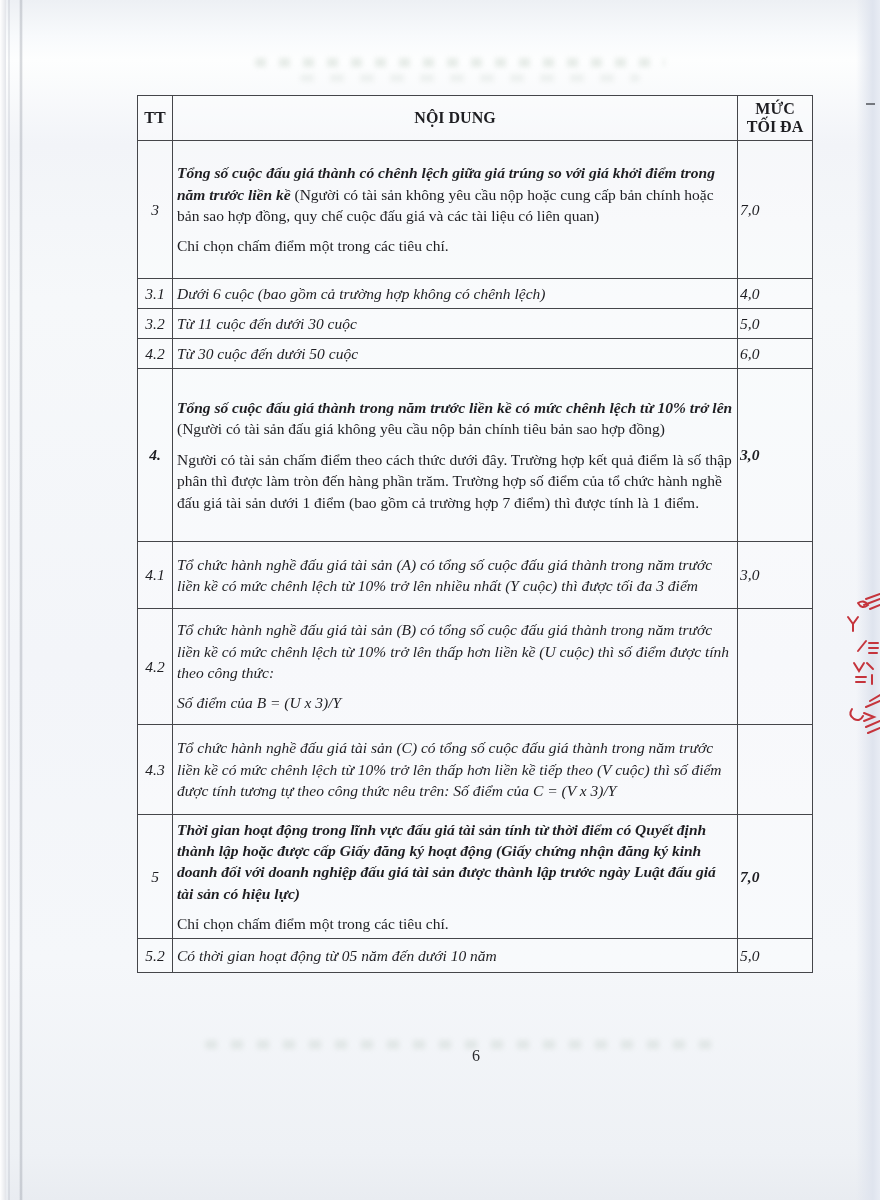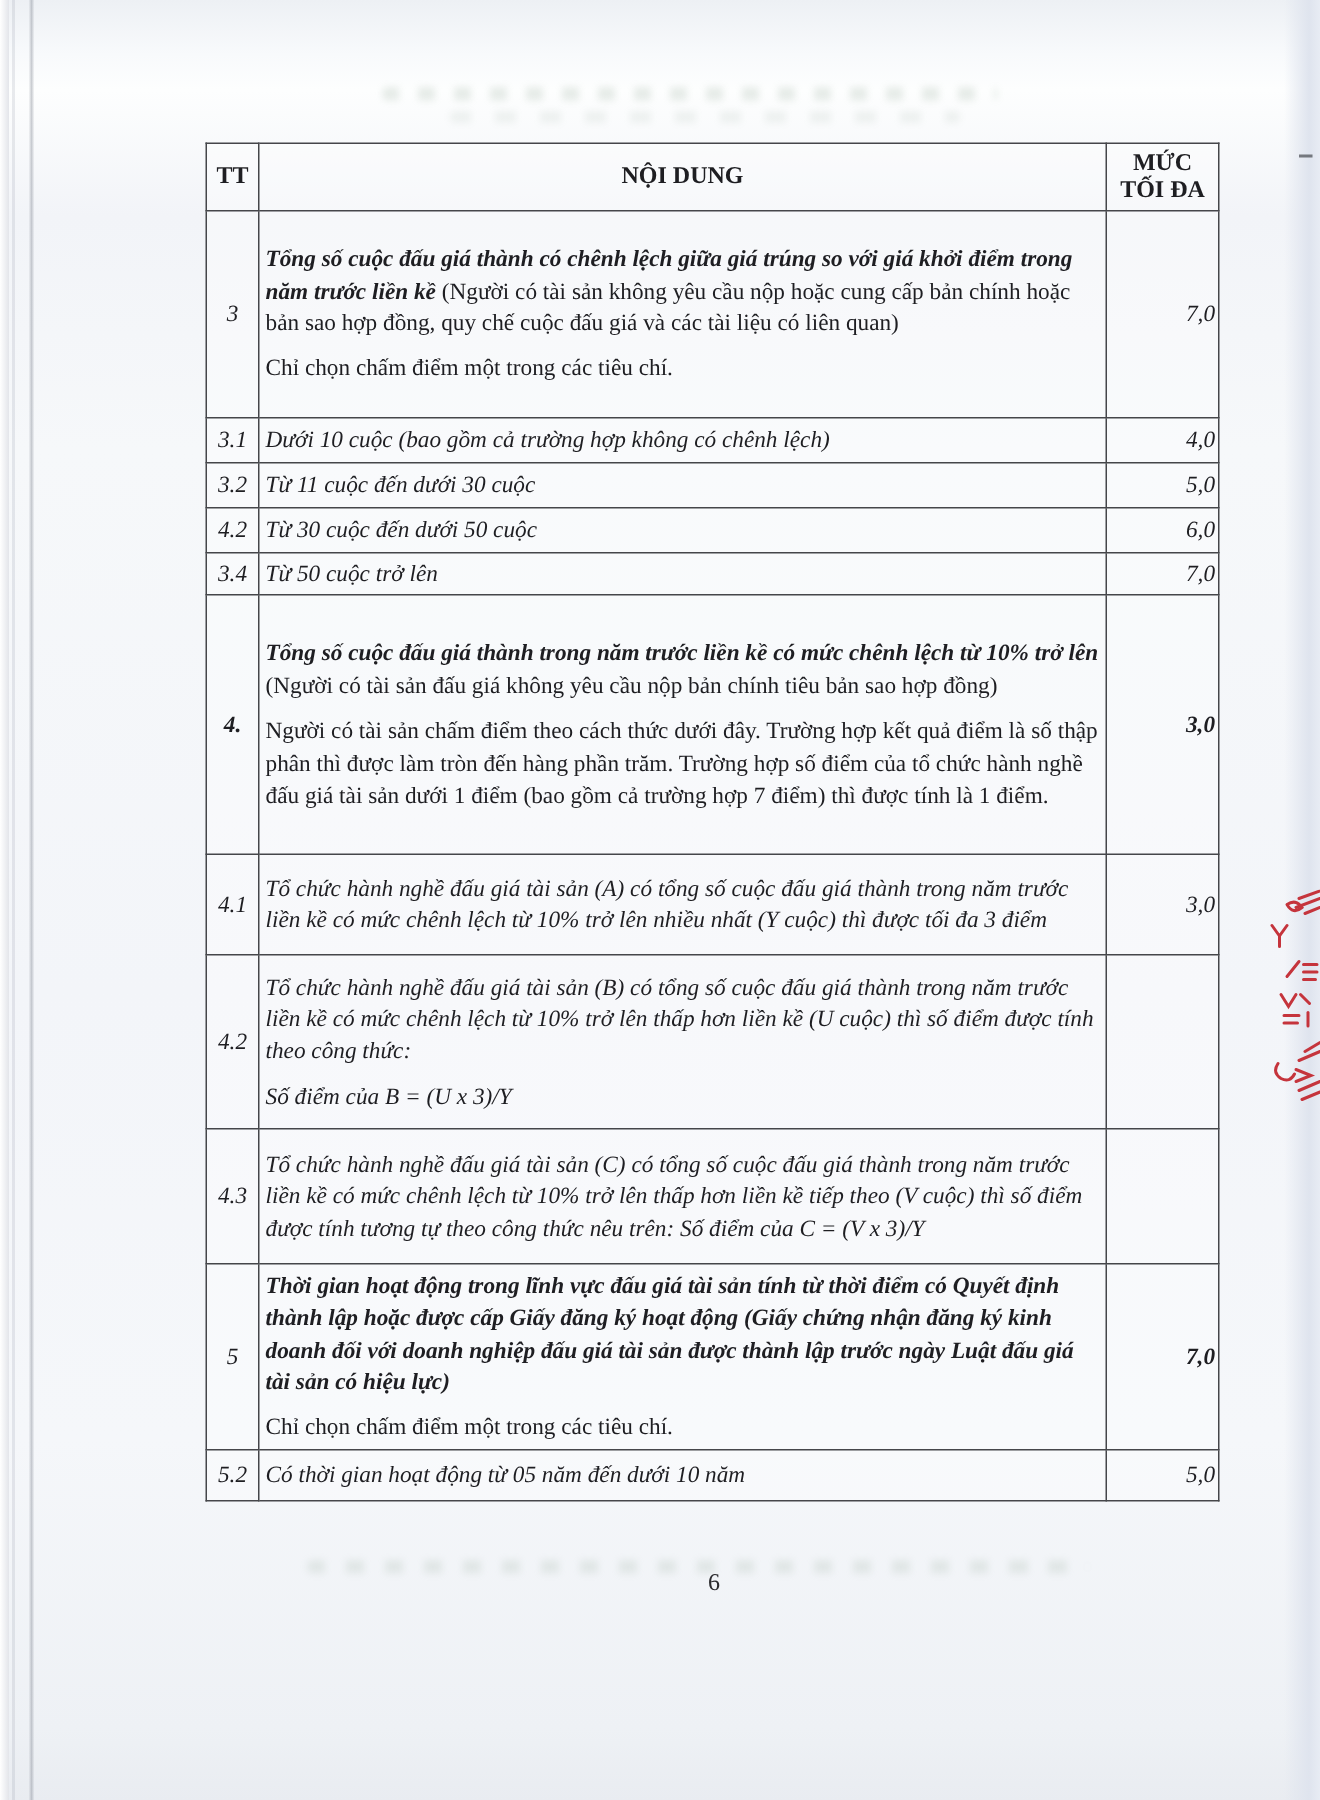--- a/index.html
+++ b/index.html
@@ -55,21 +55,21 @@
     vertical-align:middle;
     background:rgba(255,255,255,.35);
   }
   table.criteria th{
     font-weight:bold;text-align:center;font-size:16px;line-height:1.15;
     padding:3px 1px;
   }
   td.tt-cell{text-align:center;font-style:italic;padding:2px 1px;vertical-align:middle;}
   td.tt-cell .bi{font-weight:bold;}
   td.content-cell{padding:3px 3px 3px 4px;}
-  td.max-cell{text-align:right;font-style:italic;padding:0 2px;}
+  td.max-cell{text-align:left;font-style:italic;padding:0 2px;}
   td.max-cell .bi{font-weight:bold;}
   .para{margin:0;}
   .para + .para{margin-top:9px;}
   .r{font-style:normal;font-weight:normal;}
   .i{font-style:italic;font-weight:normal;}
   .bi{font-style:italic;font-weight:bold;}
 
   
   .red-annotation{position:absolute;left:836px;top:593px;width:44px;height:160px;}
 
@@ -113,44 +113,37 @@
           <td class="tt-cell"><span class="i">3</span></td>
           <td class="content-cell">
             <div class="para"><span class="bi">Tổng số cuộc đấu giá thành có chênh lệch giữa giá trúng so với giá khởi điểm trong năm trước liền kề </span><span class="r">(Người có tài sản không yêu cầu nộp hoặc cung cấp bản chính hoặc bản sao hợp đồng, quy chế cuộc đấu giá và các tài liệu có liên quan)</span></div>
             <div class="para"><span class="r">Chỉ chọn chấm điểm một trong các tiêu chí.</span></div>
           </td>
           <td class="max-cell"><span class="i">7,0</span></td>
         </tr>
         <tr style="height: 30px;">
           <td class="tt-cell"><span class="i">3.1</span></td>
           <td class="content-cell">
-            <div class="para"><span class="i">Dưới 10 cuộc (bao gồm cả trường hợp không có chênh lệch)</span></div>
+            <div class="para"><span class="i">Dưới 6 cuộc (bao gồm cả trường hợp không có chênh lệch)</span></div>
           </td>
           <td class="max-cell"><span class="i">4,0</span></td>
         </tr>
         <tr style="height: 30px;">
           <td class="tt-cell"><span class="i">3.2</span></td>
           <td class="content-cell">
             <div class="para"><span class="i">Từ 11 cuộc đến dưới 30 cuộc</span></div>
           </td>
           <td class="max-cell"><span class="i">5,0</span></td>
         </tr>
         <tr style="height: 30px;">
           <td class="tt-cell"><span class="i">4.2</span></td>
           <td class="content-cell">
             <div class="para"><span class="i">Từ 30 cuộc đến dưới 50 cuộc</span></div>
           </td>
           <td class="max-cell"><span class="i">6,0</span></td>
-        </tr>
-        <tr style="height: 24px;">
-          <td class="tt-cell"><span class="i">3.4</span></td>
-          <td class="content-cell">
-            <div class="para"><span class="i">Từ 50 cuộc trở lên</span></div>
-          </td>
-          <td class="max-cell"><span class="i">7,0</span></td>
         </tr>
         <tr style="height: 173px;">
           <td class="tt-cell"><span class="bi">4.</span></td>
           <td class="content-cell">
             <div class="para"><span class="bi">Tổng số cuộc đấu giá thành trong năm trước liền kề có mức chênh lệch từ 10% trở lên </span><span class="r">(Người có tài sản đấu giá không yêu cầu nộp bản chính tiêu bản sao hợp đồng)</span></div>
             <div class="para"><span class="r">Người có tài sản chấm điểm theo cách thức dưới đây. Trường hợp kết quả điểm là số thập phân thì được làm tròn đến hàng phần trăm. Trường hợp số điểm của tổ chức hành nghề đấu giá tài sản dưới 1 điểm (bao gồm cả trường hợp 7 điểm) thì được tính là 1 điểm.</span></div>
           </td>
           <td class="max-cell"><span class="bi">3,0</span></td>
         </tr>
         <tr style="height: 67px;">

